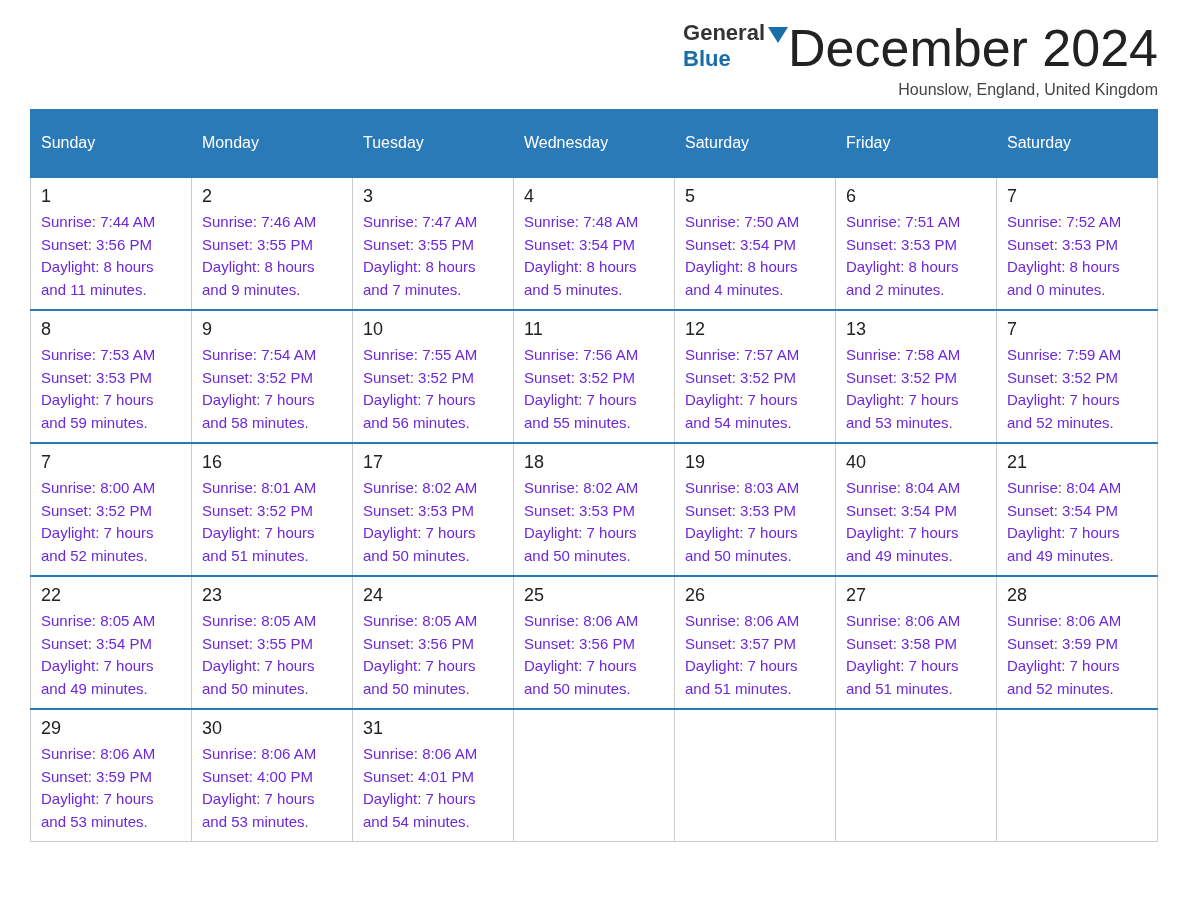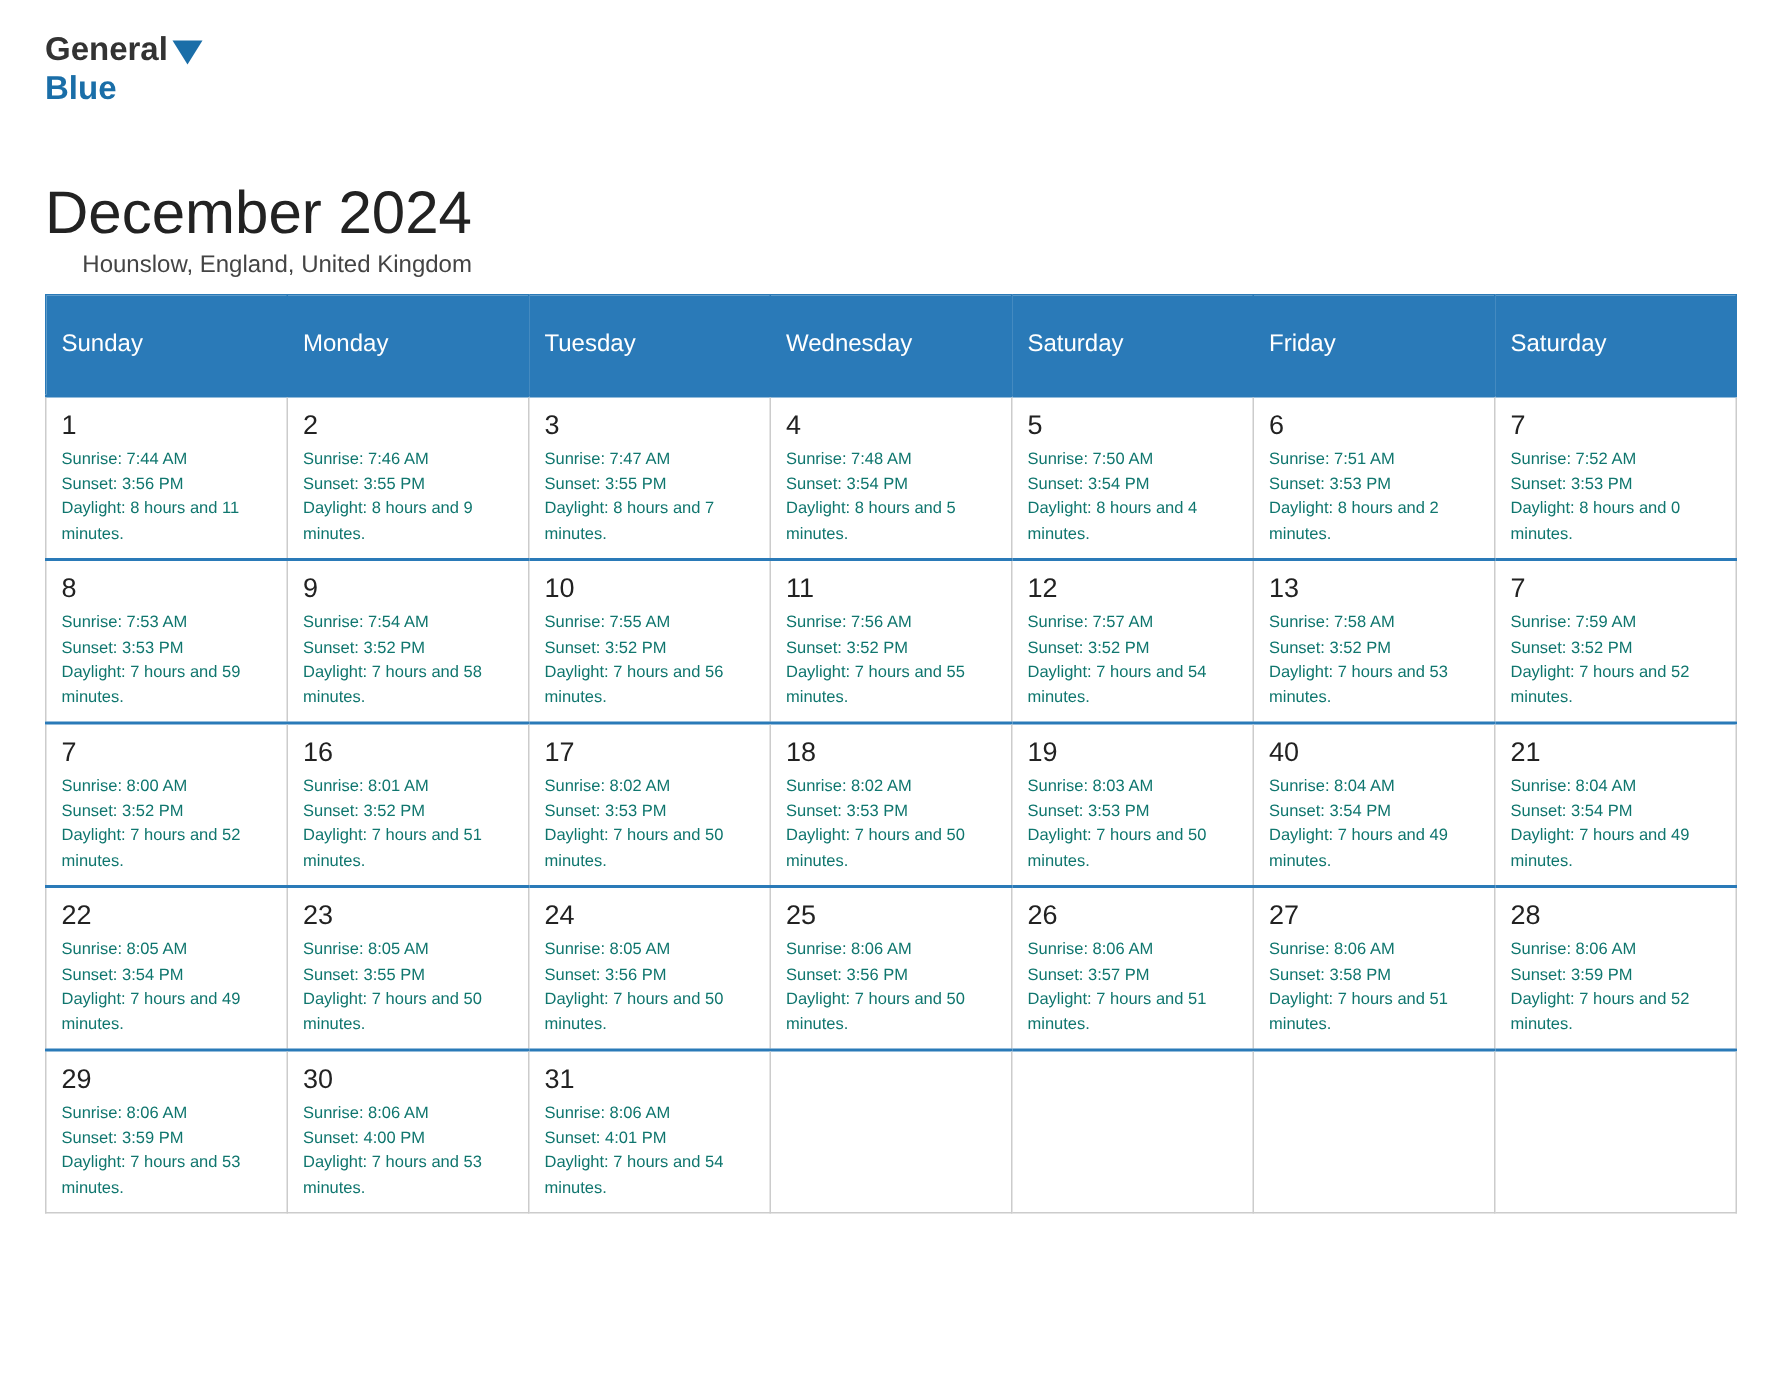--- a/index.html
+++ b/index.html
@@ -5,24 +5,23 @@
     * { box-sizing: border-box; margin: 0; padding: 0; }
     body {
       font-family: Arial, sans-serif;
       background: #fff;
       padding: 20px 30px;
       width: 1188px;
       min-height: 918px;
     }
     .header {
       display: flex;
-      justify-content: space-between;
+      justify-content: flex-end;
       align-items: flex-start;
       margin-bottom: 10px;
-      flex-direction: column;
     }
     .logo {
       display: flex;
       flex-direction: column;
       align-items: flex-start;
     }
     .logo-top {
       display: flex;
       align-items: center;
     }
@@ -42,25 +41,24 @@
     }
     .logo-blue {
       font-size: 22px;
       font-weight: bold;
       color: #1a6ea8;
     }
     .title-area {
       text-align: right;
     }
     .month-title {
-      font-size: 40px;
+      font-size: 52px;
       font-weight: normal;
       color: #222;
       line-height: 1.1;
-      margin-top: 48px;
     }
     .location {
       font-size: 16px;
       color: #444;
       margin-top: 4px;
     }
     table {
       width: 100%;
       border-collapse: collapse;
       margin-top: 8px;
@@ -84,23 +82,23 @@
       width: 14.28%;
       min-height: 90px;
     }
     .day-number {
       font-size: 18px;
       font-weight: normal;
       margin-bottom: 4px;
       display: block;
     }
     .day-info {
-      font-size: 11px;
+      font-size: 15px;
       line-height: 1.5;
-      color: #0f766e;
+      color: #6d28d9;
     }
     tbody tr td.empty {
       background: #fff;
     }
   </style>
 </head>
 <body>
 
 <div class="header">
   <div class="logo">

